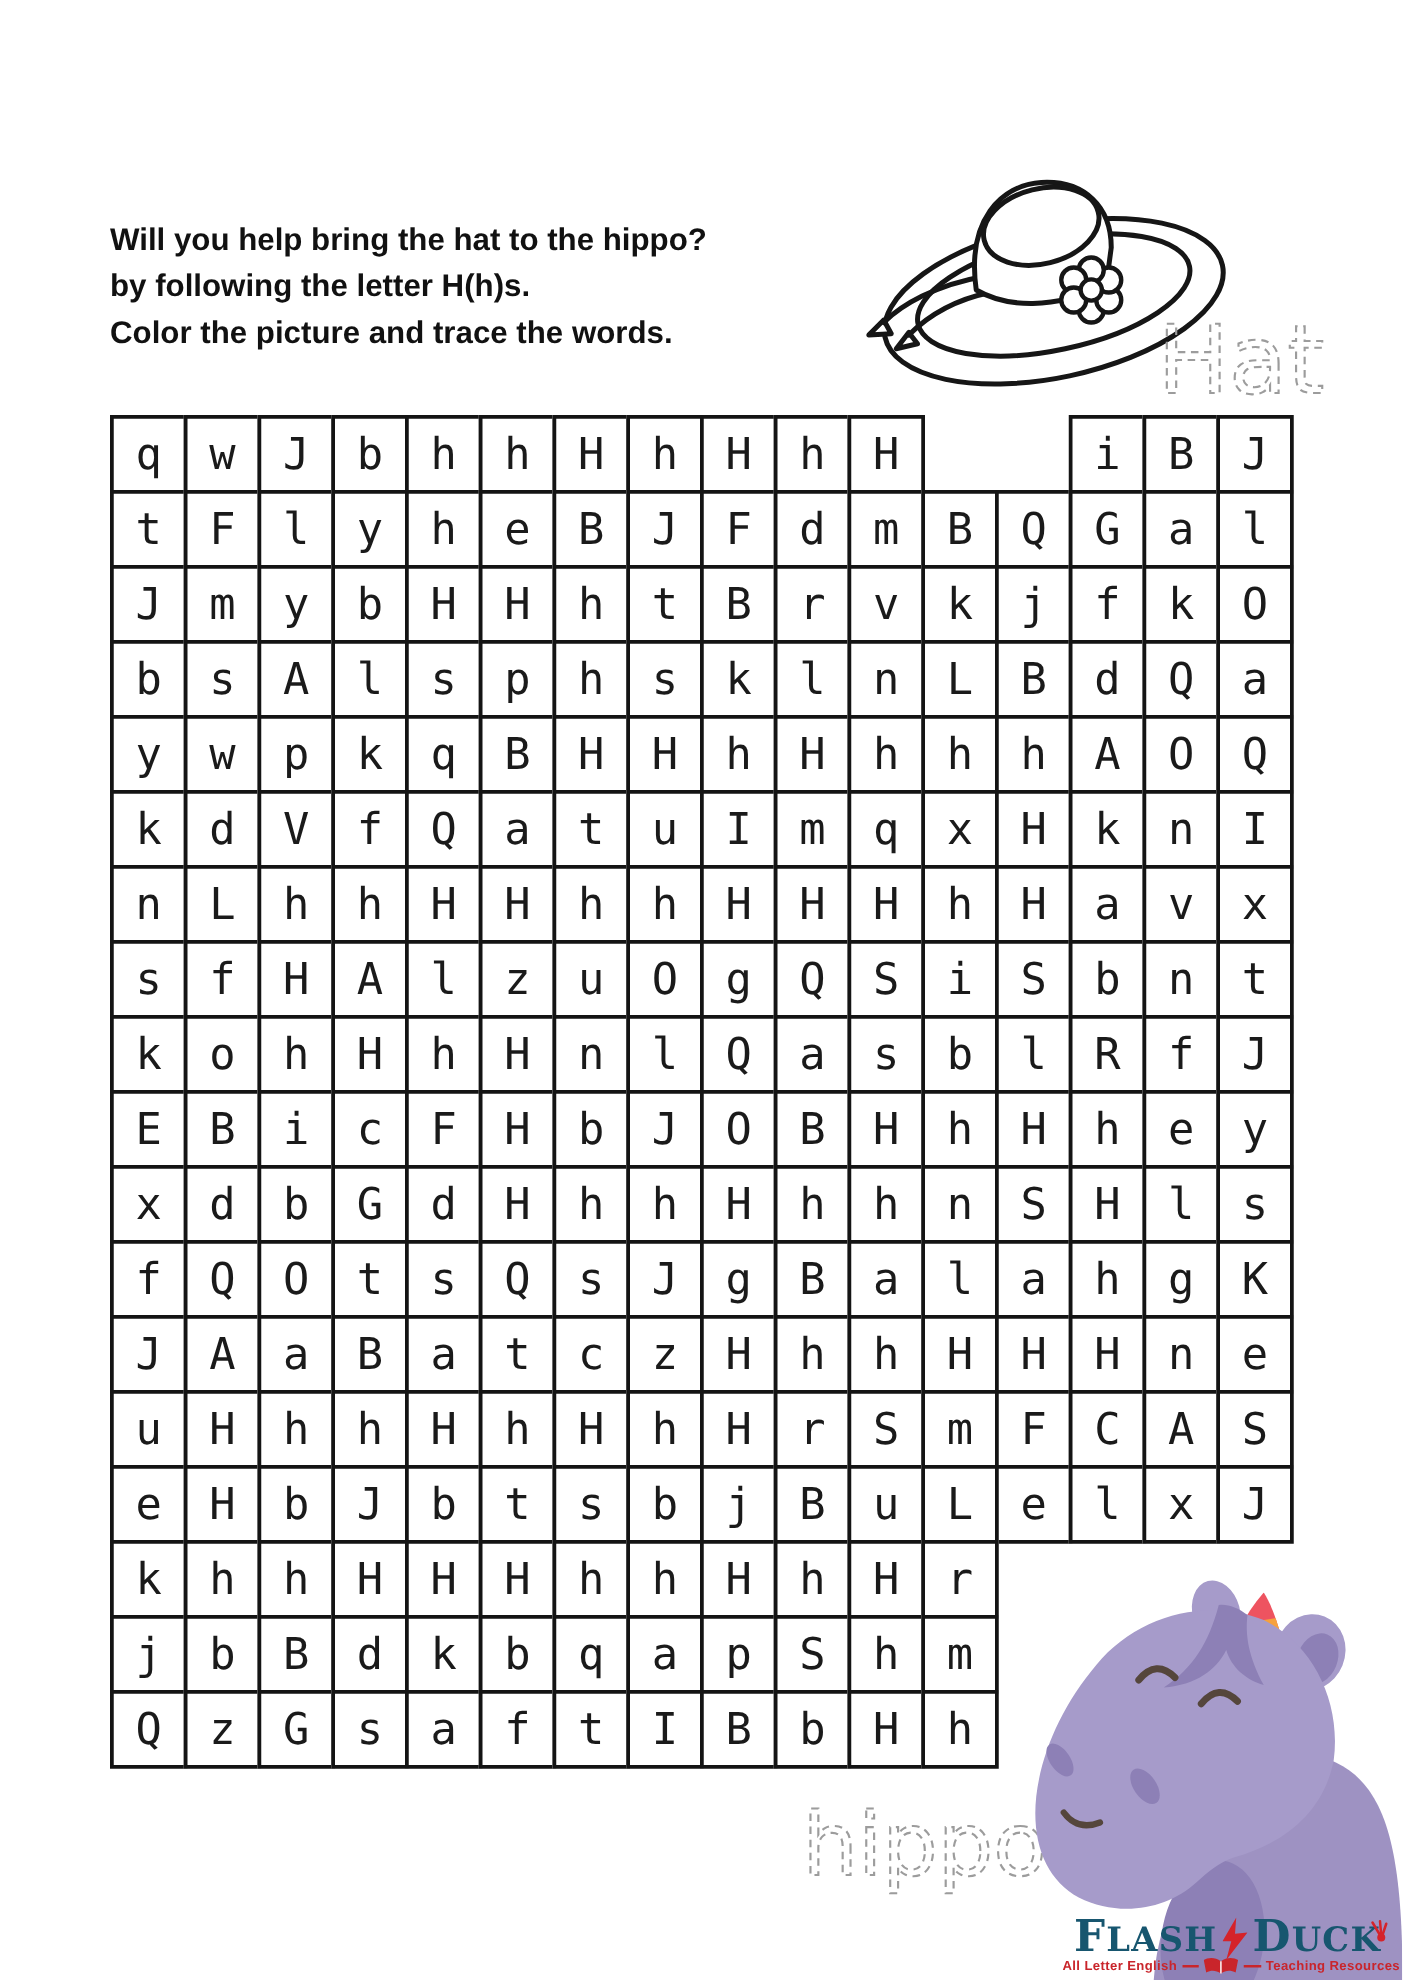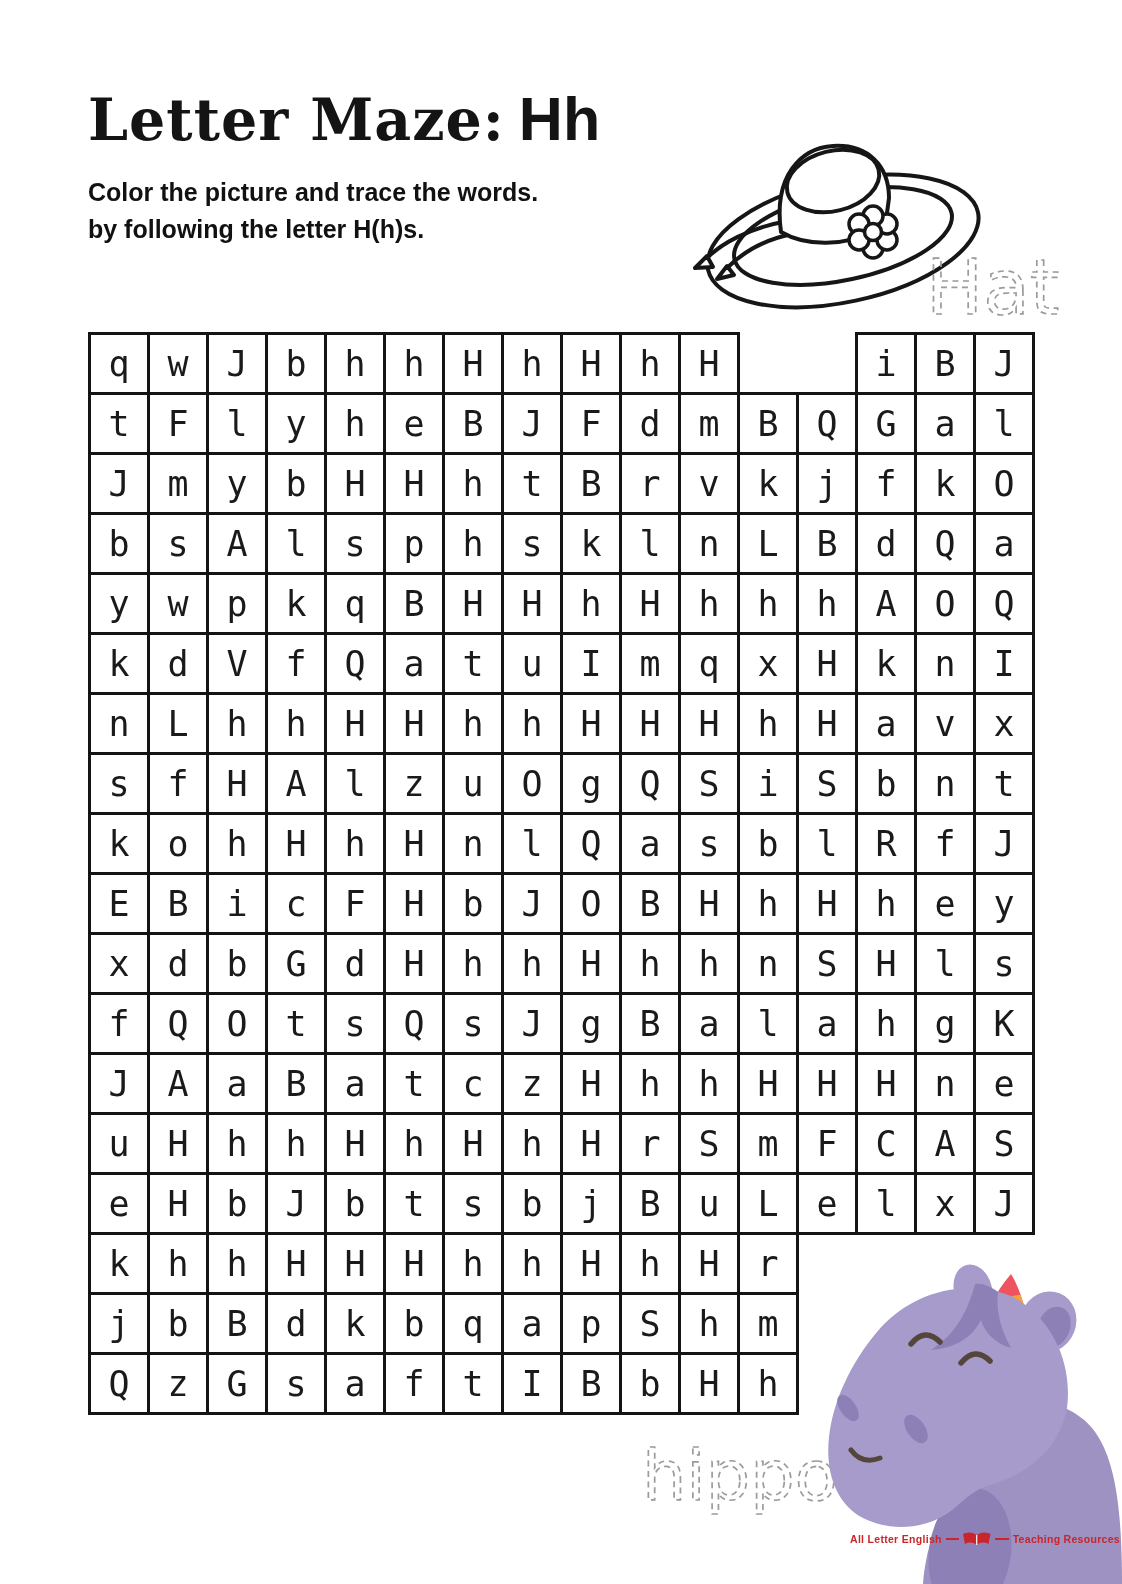--- a/index.html
+++ b/index.html
@@ -35,27 +35,25 @@
   .tagline{display:flex;align-items:center;justify-content:center;gap:4px;margin-top:-2px;
            color:#c9252b;font-size:10.5px;font-weight:bold;white-space:nowrap;letter-spacing:0.3px;}
   .tl-line{display:inline-block;width:14px;border-top:2px solid #c9252b;}
   .shuttle{margin-left:-14px;margin-bottom:14px;}
 </style>
 </head>
 <body>
 
 <div class="page">
 
-  <div class="title">
-    <span class="script">Letter Maze:</span><span class="letters">Hh</span>
-  </div>
 
   <div class="instructions">
+    <div>Will you help bring the hat to the hippo?</div>
+    <div>by following the letter H(h)s.</div>
     <div>Color the picture and trace the words.</div>
-    <div>by following the letter H(h)s.</div>
   </div>
 
   <svg class="art" style="left:693px;top:136px;" width="300" height="186" viewBox="0 0 300 186">
     <g stroke="#161616" stroke-width="4" fill="#ffffff" stroke-linejoin="round" stroke-linecap="round">
       <ellipse cx="150" cy="105" rx="138" ry="61" transform="rotate(-12 150 105)"></ellipse>
       <ellipse cx="150" cy="100" rx="111" ry="44" transform="rotate(-12 150 100)"></ellipse>
       <polygon points="14,120 2,132 20,131"></polygon>
       <polygon points="34,130 24,143 41,139"></polygon>
       <path d="M95,85 C 55,92 28,108 14,122" fill="none"></path>
       <path d="M99,98 C 70,104 48,118 34,132" fill="none"></path>
@@ -388,20 +386,35 @@
     <path d="M96,122 q 14,-17 29,-2" stroke="#55463c" stroke-width="5.5" fill="none" stroke-linecap="round"></path>
     <path d="M146,141 q 14,-17 29,-2" stroke="#55463c" stroke-width="5.5" fill="none" stroke-linecap="round"></path>
 
     <ellipse cx="33" cy="186" rx="8" ry="15" transform="rotate(-35 33 186)" fill="#8d80b6"></ellipse>
     <ellipse cx="101" cy="207" rx="9" ry="16" transform="rotate(-35 101 207)" fill="#8d80b6"></ellipse>
 
     <path d="M36,228 q 11,15 29,8" stroke="#55463c" stroke-width="5" fill="none" stroke-linecap="round"></path>
   </svg>
 
   <div class="logo">
+    <div class="logo-row">
+      <span class="brand">FLASH</span>
+      <svg width="20" height="34" viewBox="0 0 20 34">
+        <polygon points="11,0 0,19 7,19 3,34 20,12 10,13" fill="#d5232a"></polygon>
+      </svg>
+      <span class="brand">DUCK</span>
+      <svg class="shuttle" width="16" height="18" viewBox="0 0 16 18">
+        <g stroke="#d5232a" stroke-width="2" fill="none" stroke-linecap="round">
+          <path d="M3,2 L9,12"></path>
+            <path d="M9,1 L10,12"></path>
+            <path d="M14,3 L11,12"></path>
+        </g>
+        <circle cx="10" cy="14" r="3.2" fill="#d5232a"></circle>
+      </svg>
+    </div>
     <div class="tagline">
       <span>All Letter English</span>
       <span class="tl-line"></span>
       <svg width="28" height="14" viewBox="0 0 28 14">
         <path d="M14,3 C 9,-1 3,0 0,2 L 2,12 C 6,10 10,10 14,13 C 18,10 22,10 26,12 L 28,2 C 25,0 19,-1 14,3 Z" fill="#c9252b"></path>
         <path d="M14,3 L14,13" stroke="#ffffff" stroke-width="1.2"></path>
       </svg>
       <span class="tl-line"></span>
       <span>Teaching Resources</span>
     </div>

